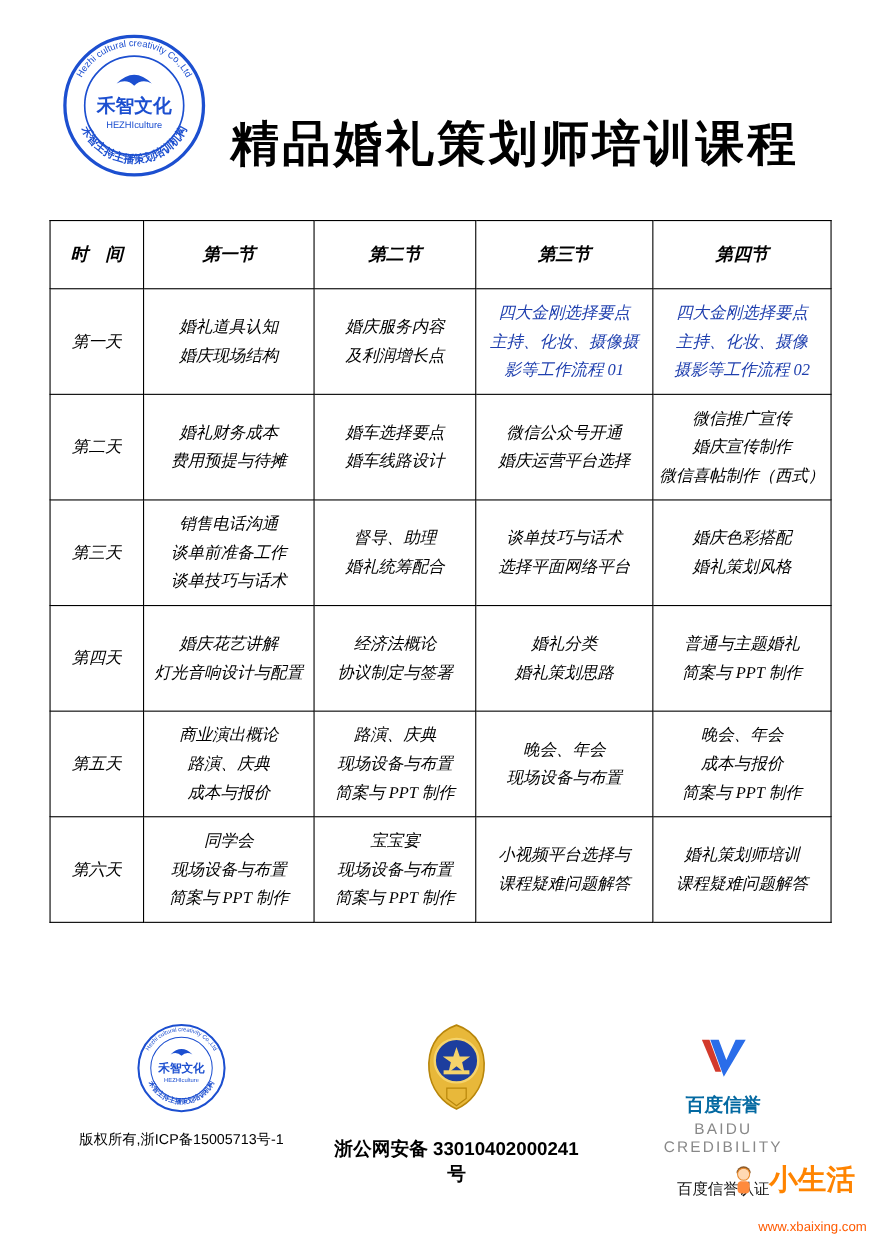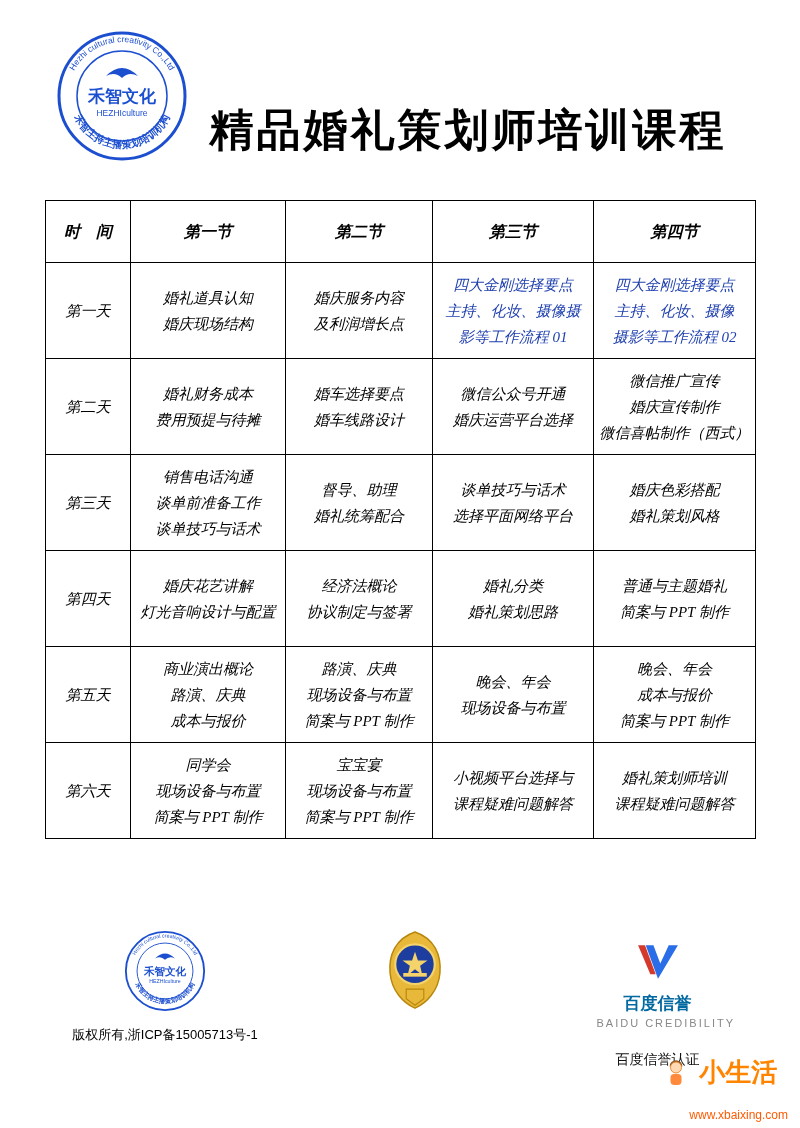--- a/index.html
+++ b/index.html
@@ -24,21 +24,21 @@
 
   
   .footer-left{position:absolute;left:70px;top:930px;width:190px;text-align:center;}
   .footer-left .icp{margin-top:10px;font-size:13px;font-family:"Liberation Sans",sans-serif;}
   .footer-center{position:absolute;left:300px;top:926px;width:230px;text-align:center;}
   .footer-center .police-text{margin-top:8px;font-size:17px;font-weight:bold;
                               font-family:"Liberation Sans",sans-serif;}
   .footer-right{position:absolute;left:580px;top:940px;width:155px;text-align:center;
                 font-family:"Liberation Sans",sans-serif;}
   .baidu-title{font-size:17px;font-weight:bold;color:#0369a1;margin-top:4px;}
-  .baidu-sub{font-size:11px;letter-spacing:2px;color:#888;margin-top:2px;text-align:right;}
+  .baidu-sub{font-size:14px;letter-spacing:2px;color:#888;margin-top:2px;}
   .baidu-caption{font-size:14px;color:#111;margin-top:22px;}
 
   
   .watermark{position:absolute;right:12px;bottom:6px;text-align:left;
              font-family:"Liberation Sans",sans-serif;}
   .wm-row{display:flex;align-items:center;gap:12px;text-align:center;}
   .wm-name{font-size:26px;font-weight:bold;color:#ff8400;}
   .wm-url{font-size:12px;color:#ff5a00;margin-top:18px;margin-left:24px;}
 </style>
 </head>
@@ -186,20 +186,21 @@
   </div>
 
   <div class="footer-center">
     <svg width="66" height="94" viewBox="0 0 90 120">
       <path d="M45 4 C18 13 9 36 11 60 C13 84 29 101 45 108 C61 101 77 84 79 60 C81 36 72 13 45 4 Z" fill="#e8b83a" stroke="#b8860b" stroke-width="2"></path>
       <circle cx="45" cy="48" r="27" fill="#1d3e9e" stroke="#f5d36b" stroke-width="3"></circle>
       <polygon points="45,31 49,43 62,43 52,50 55,63 45,55 35,63 38,50 28,43 41,43" fill="#f5d36b"></polygon>
       <rect x="29" y="60" width="32" height="5" fill="#f5d36b"></rect>
       <path d="M33 82 h24 v13 l-12 9 l-12 -9 z" fill="#e8b83a" stroke="#b8860b" stroke-width="1.5"></path>
     </svg>
+    <div class="police-text">浙公网安备 33010402000241号</div>
   </div>
 
   <div class="footer-right">
     <svg width="46" height="44" viewBox="0 0 60 52">
       <path d="M4 4 L20 42 L27 42 L13 4 Z" fill="#d33a2c"></path>
       <path d="M14 4 L30 48 L56 4 L44 4 L33 28 L24 4 Z" fill="#2a6de9"></path>
     </svg>
     <div class="baidu-title">百度信誉</div>
     <div class="baidu-sub">BAIDU CREDIBILITY</div>
     <div class="baidu-caption">百度信誉认证</div>

